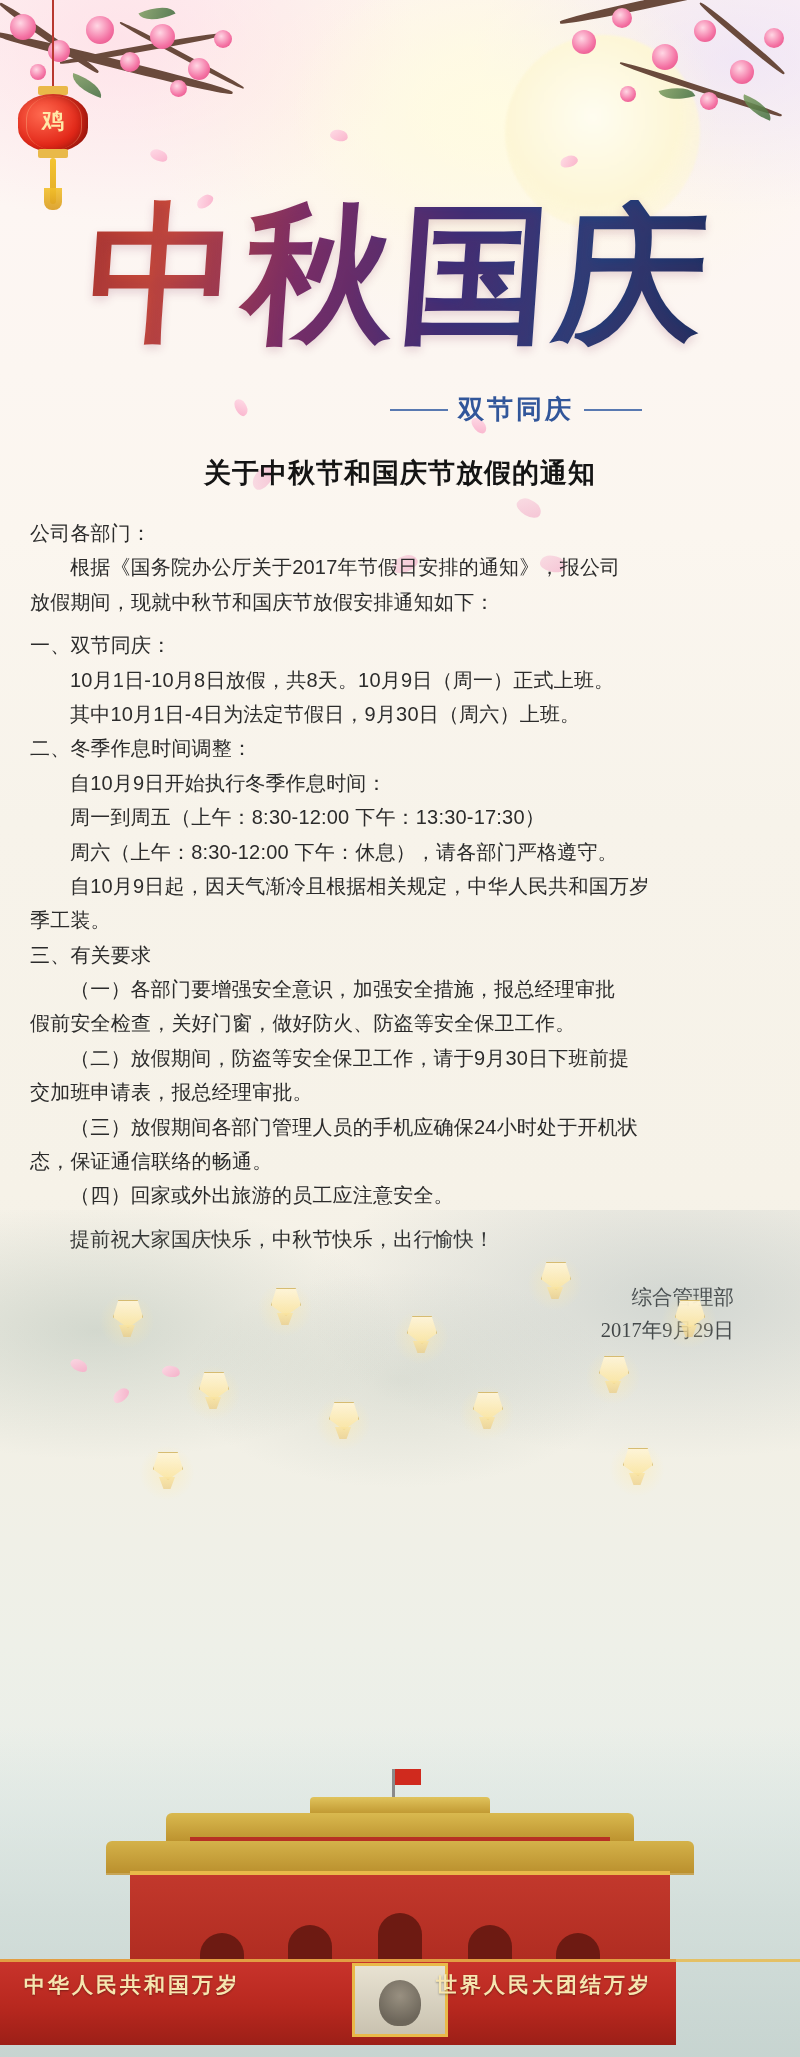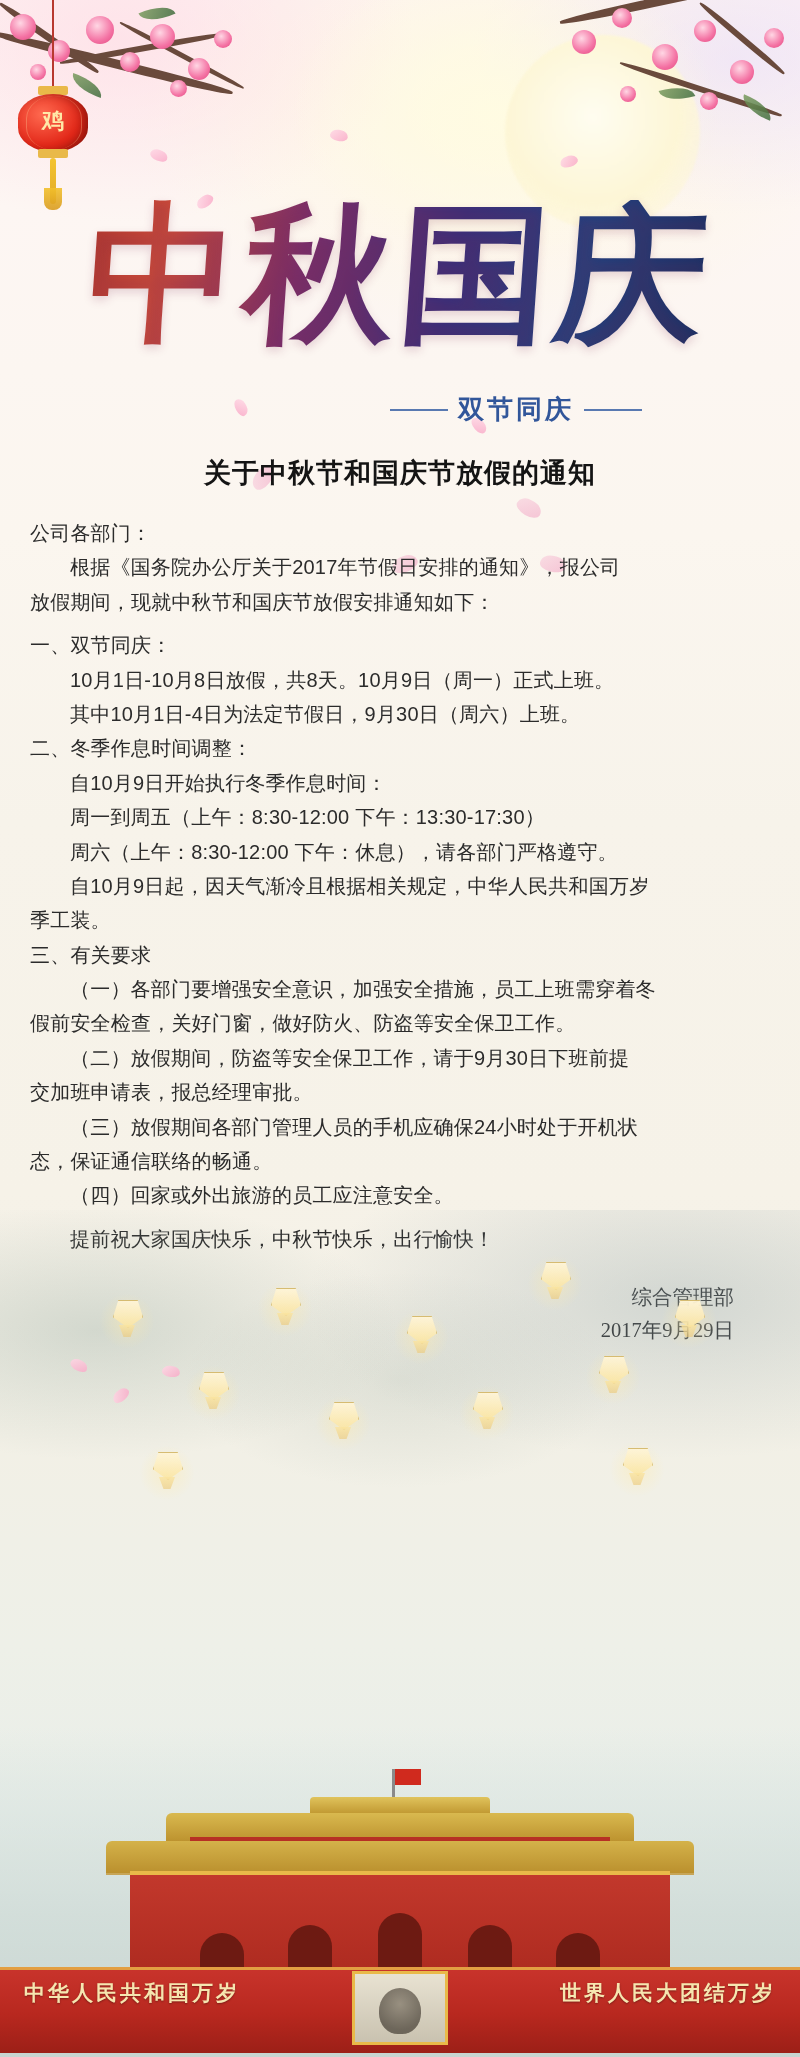--- a/index.html
+++ b/index.html
@@ -130,21 +130,21 @@
       radial-gradient(ellipse 520px 220px at 85% 90px, rgba(140,160,165,.33), rgba(140,160,165,0) 72%),
       radial-gradient(ellipse 300px 150px at 50% 170px, rgba(160,175,165,.25), rgba(160,175,165,0) 72%);
     pointer-events:none;
   }
   .gate-wrap{position:absolute;left:0;bottom:0;width:800px;height:330px;}
   .gate-bg{
     position:absolute;left:0;bottom:0;width:800px;height:330px;
     background:linear-gradient(180deg, rgba(222,231,226,0) 0%, rgba(214,226,222,.5) 25%, rgba(205,218,214,.75) 55%, rgba(196,210,206,.9) 100%);
   }
   .plaza{
-    position:absolute;left:0;bottom:4px;width:800px;height:86px;
+    position:absolute;left:0;bottom:12px;width:676px;height:86px;
     background:linear-gradient(180deg,#c9342c 0%, #b8281f 55%, #9c1f17 100%);
   }
   .plaza:before{
     content:"";position:absolute;left:0;top:0;width:800px;height:3px;background:#e9b949;opacity:.8;
   }
   .slogan{
     position:absolute;top:12px;color:#f6e6b0;font-size:21px;letter-spacing:3px;font-weight:bold;
     font-family:"Liberation Serif",serif;text-shadow:0 1px 2px rgba(0,0,0,.35);
   }
   .slogan.left{left:24px;}
@@ -335,21 +335,21 @@
     <p class="ind0">一、双节同庆：</p>
     <p class="ind1">10月1日-10月8日放假，共8天。10月9日（周一）正式上班。</p>
     <p class="ind1">其中10月1日-4日为法定节假日，9月30日（周六）上班。</p>
     <p class="ind0">二、冬季作息时间调整：</p>
     <p class="ind1">自10月9日开始执行冬季作息时间：</p>
     <p class="ind1">周一到周五（上午：8:30-12:00 下午：13:30-17:30）</p>
     <p class="ind1">周六（上午：8:30-12:00 下午：休息），请各部门严格遵守。</p>
     <p class="ind1">自10月9日起，因天气渐冷且根据相关规定，中华人民共和国万岁</p>
     <p class="ind0">季工装。</p>
     <p class="ind0">三、有关要求</p>
-    <p class="ind1">（一）各部门要增强安全意识，加强安全措施，员工上班需穿着冬</p>
+    <p class="ind1">（一）各部门要增强安全意识，加强安全措施，报总经理审批</p>
     <p class="ind0">假前安全检查，关好门窗，做好防火、防盗等安全保卫工作。</p>
     <p class="ind1">（二）放假期间，防盗等安全保卫工作，请于9月30日下班前提</p>
     <p class="ind0">交加班申请表，报总经理审批。</p>
     <p class="ind1">（三）放假期间各部门管理人员的手机应确保24小时处于开机状</p>
     <p class="ind0">态，保证通信联络的畅通。</p>
     <p class="ind1">（四）回家或外出旅游的员工应注意安全。</p>
     <div class="gap"></div>
     <p class="ind1">提前祝大家国庆快乐，中秋节快乐，出行愉快！</p>
 
     <div class="sign">

